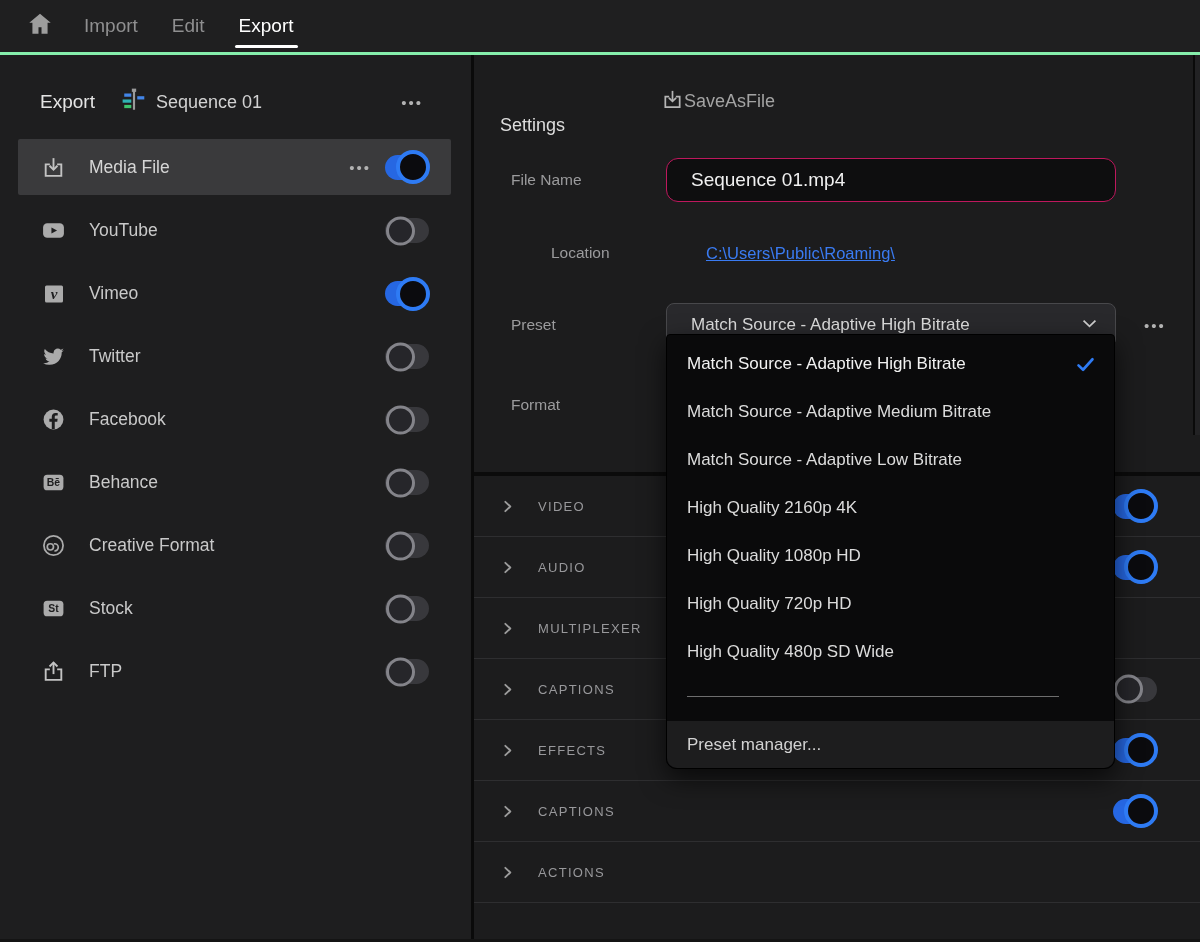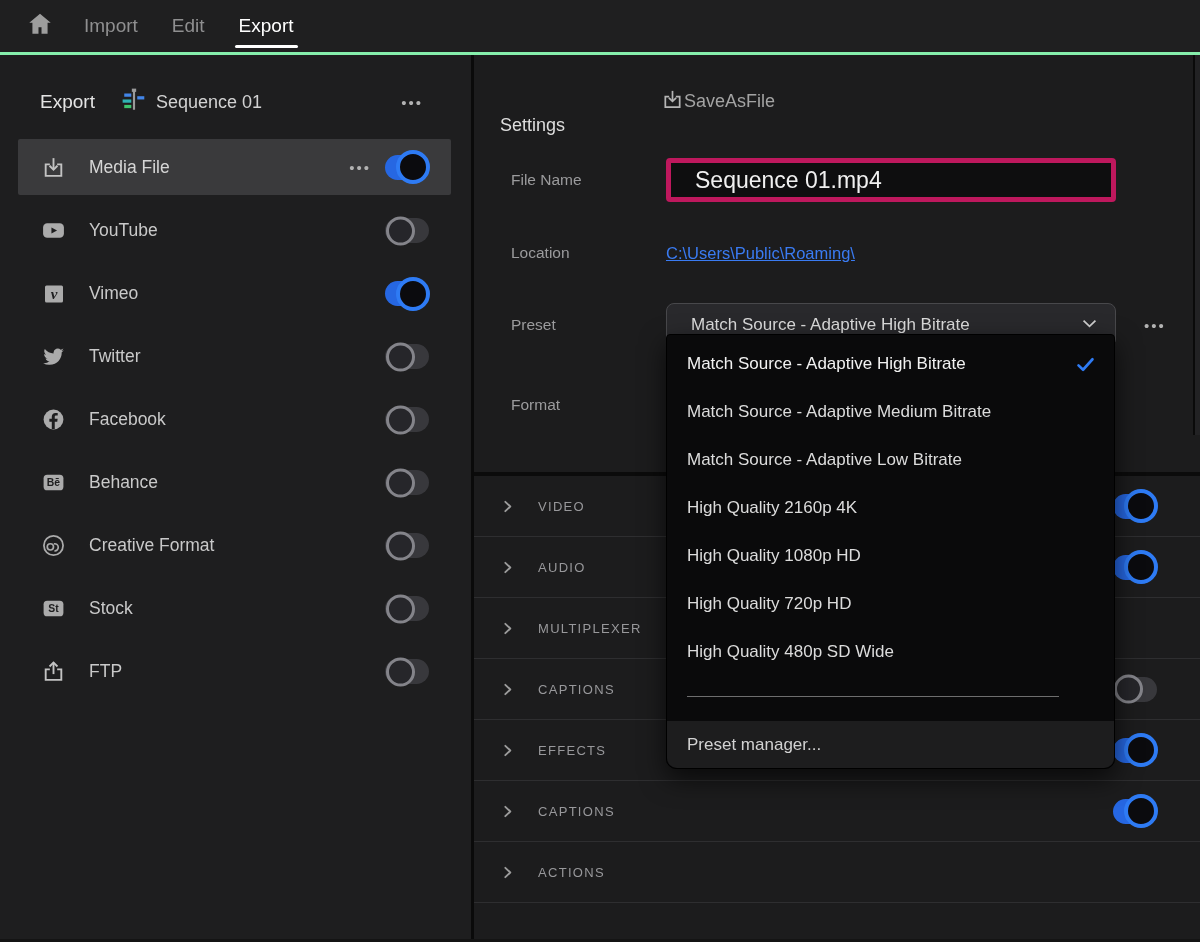--- a/index.html
+++ b/index.html
@@ -50,26 +50,26 @@
   
   .panel { flex:1; background:#1c1c1d; position:relative; }
   .edge-strip { position:absolute; top:0; right:0; width:7px; height:380px; background:#222224; border-left:2px solid #0a0a0a; }
   .panel-header { height:92px; display:flex; align-items:center; padding-left:26px; }
   .panel-title { font-size:18px; color:#dedede;margin-top:48px; }
   .saveas { display:flex; align-items:center; margin-left:96px; cursor:pointer; }
   .saveas-label { font-size:18px; color:#a3a3a3; }
 
   .field-row { display:flex; align-items:center; height:52px; }
   .field-row.r1 { margin-top:7px; }
-  .field-row.r2 { margin-top:21px; }
+  .field-row.r2 { margin-top:21px;padding-left:40px; }
   .field-row.r3 { margin-top:20px; }
   .field-row.r4 { margin-top:28px; }
   .field-label { width:192px; padding-left:37px; font-size:15.5px; color:#9b9b9d; flex:none; }
-  .text-input { width:450px; height:44px; background:#0e0e0f; border:5px solid #be185d; border-radius:4px;
-    color:#f0f0f0; font-size:23px; padding:0 24px; font-family:inherit; outline:none; }
+  .text-input { width:450px; height:44px; background:#0e0e0f; border:1px solid #be185d; border-radius:12px;
+    color:#f0f0f0; font-size:19px; padding:0 24px; font-family:inherit; outline:none; }
   .link { font-size:16.5px; color:#3a7bf2; text-decoration:underline; cursor:pointer; }
   .select { width:450px; height:44px; background:#29292c; border:1px solid #48484b; border-radius:8px;
     display:flex; align-items:center; padding:0 16px 0 24px; cursor:pointer; }
   .select-value { font-size:17px; color:#dcdcdc; flex:1; white-space:nowrap; overflow:hidden; }
   .preset-dots { margin-left:28px; }
 
   .sections { margin-top:41px; border-top:4px solid #0b0b0b; }
   .section-row { height:61px; display:flex; align-items:center; padding-left:26px; border-bottom:1px solid #2e2e30; cursor:pointer; }
   .chev { width:16px; display:flex; flex:none; }
   .section-label { margin-left:22px; font-size:13px; letter-spacing:1.3px; color:#98989b; }

